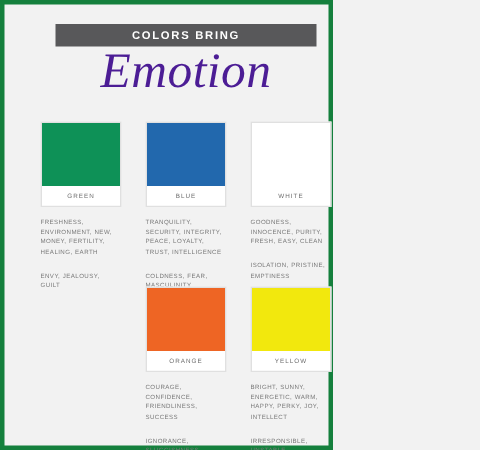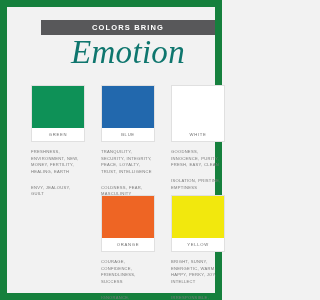--- a/index.html
+++ b/index.html
@@ -12,21 +12,21 @@
     background: #f2f2f2;
     font-family: "Liberation Sans", sans-serif;
     overflow: hidden;
   }
   .poster {
     position: relative;
     width: 222px;
     height: 300px;
     background: #f2f2f2;
     box-sizing: border-box;
-    border: 7px solid #15803d;
+    border: 3px solid #15803d;
   }
 
   
   .header-band {
     position: absolute;
     left: 34px;
     top: 13px;
     width: 174px;
     height: 15px;
     background: #58585a;
@@ -116,21 +116,21 @@
 </style>
 </head>
 <body>
 
 <div class="poster" style="background: rgb(242, 242, 242);">
 
   <div class="header-band" style="background: rgb(88, 88, 90);">
     <span class="header-band-text">COLORS BRING</span>
   </div>
 
-  <div class="title" style="color: #0f766e; text-align: center;">Emotion</div>
+  <div class="title" style="color: #4c1d95; text-align: center;">Emotion</div>
 
   <div class="row row-1">
 
     <div class="col">
       <div class="swatch-card">
         <span class="swatch-chip" style="background: rgb(14, 145, 87);"></span>
         <div class="swatch-caption">
           <span class="swatch-caption-text">GREEN</span>
         </div>
       </div>

